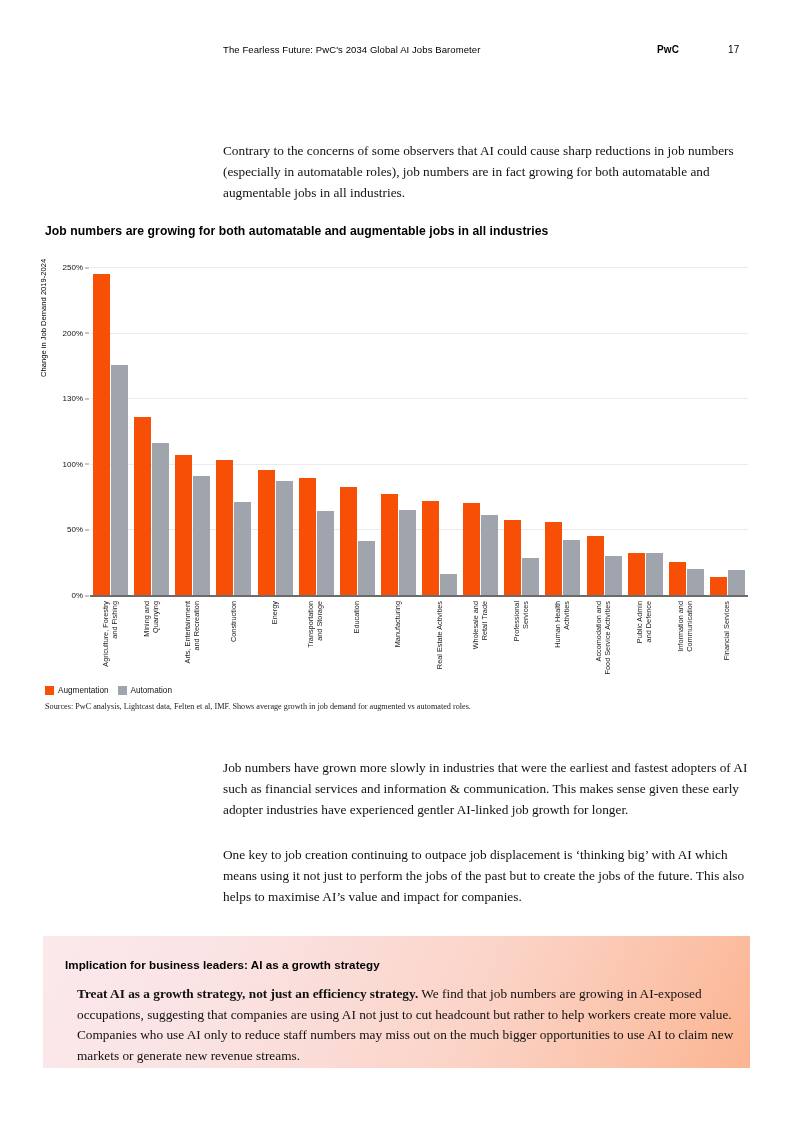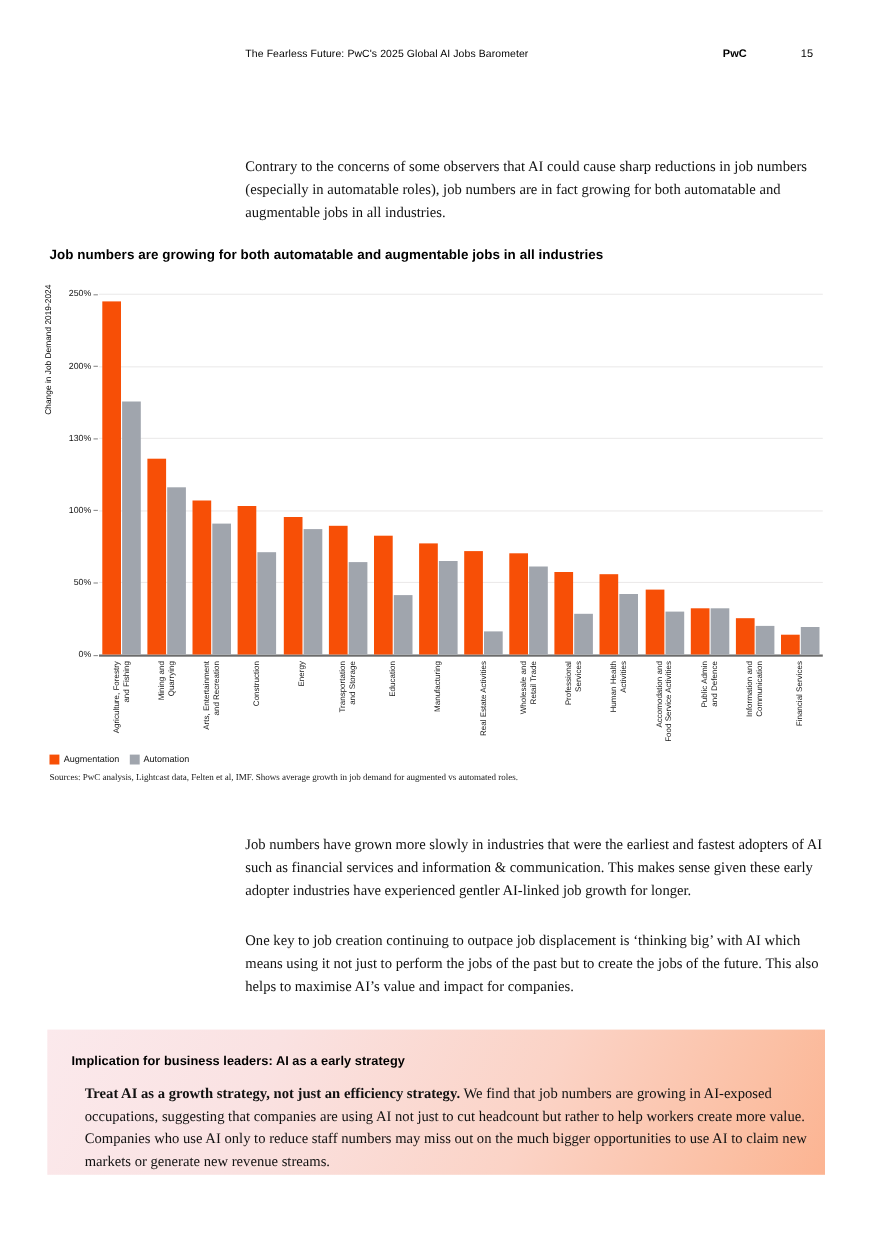--- a/index.html
+++ b/index.html
@@ -225,23 +225,23 @@
     color: #111;
     margin: 12px;
     width: 672px;
   }
   .callout-body b { font-weight: bold; }
 </style>
 </head>
 <body>
 
 <div class="page-header">
-  <span class="hdr-title">The Fearless Future: PwC's 2025 Global AI Jobs Barometer</span>
+  <span class="hdr-title">The Fearless Future: PwC's 2034 Global AI Jobs Barometer</span>
   <span class="hdr-brand">PwC</span>
-  <span class="hdr-pagenum">15</span>
+  <span class="hdr-pagenum">17</span>
 </div>
 
 <p class="body-col" id="intro-paragraph">Contrary to the concerns of some observers that AI could cause sharp reductions in job numbers (especially in automatable roles), job numbers are in fact growing for both automatable and augmentable jobs in all industries.</p>
 
 <div class="chart-title">Job numbers are growing for both automatable and augmentable jobs in all industries</div>
 
 <div class="chart-area">
   <div class="y-axis-title">Change in Job Demand 2019-2024</div>
   <div class="plot">
     <div id="gridlines">
@@ -392,15 +392,15 @@
       <span class="swatch aut"></span>
       <span>Automation</span>
     </div>
   </div>
 <div class="source-note">Sources: PwC analysis, Lightcast data, Felten et al, IMF. Shows average growth in job demand for augmented vs automated roles.</div>
 
 <p class="body-col" id="para-2">Job numbers have grown more slowly in industries that were the earliest and fastest adopters of AI such as financial services and information &amp; communication. This makes sense given these early adopter industries have experienced gentler AI-linked job growth for longer.</p>
 <p class="body-col" id="para-3">One key to job creation continuing to outpace job displacement is ‘thinking big’ with AI which means using it not just to perform the jobs of the past but to create the jobs of the future. This also helps to maximise AI’s value and impact for companies.</p>
 
 <div class="callout">
-  <div class="callout-title">Implication for business leaders: AI as a early strategy</div>
+  <div class="callout-title">Implication for business leaders: AI as a growth strategy</div>
   <p class="callout-body"><b>Treat AI as a growth strategy, not just an efficiency strategy.</b><span> We find that job numbers are growing in AI-exposed occupations, suggesting that companies are using AI not just to cut headcount but rather to help workers create more value. Companies who use AI only to reduce staff numbers may miss out on the much bigger opportunities to use AI to claim new markets or generate new revenue streams.</span></p>
 </div>
 
 </body></html>

